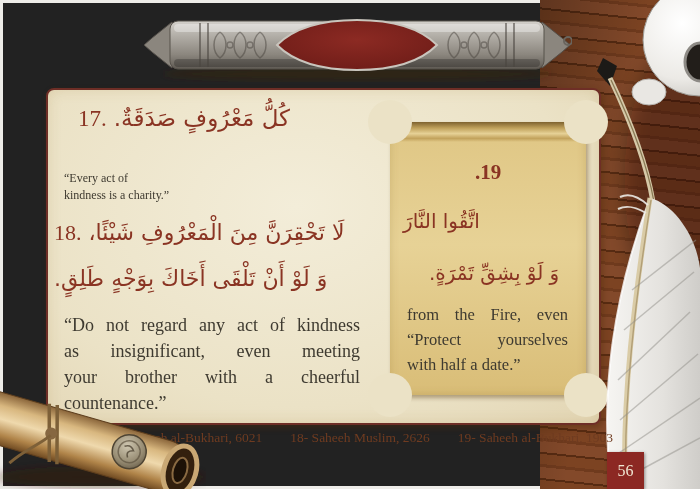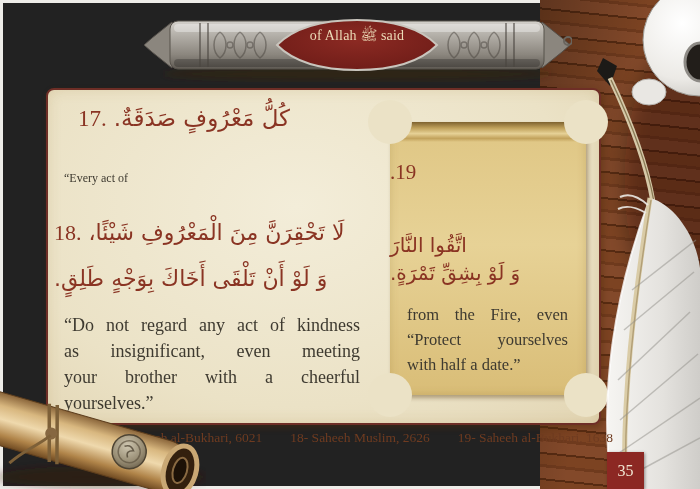--- a/index.html
+++ b/index.html
@@ -38,23 +38,23 @@
   .jline-last{text-align:justify;text-align-last:left;}
   
   .panel19{position:absolute;left:342px;top:32px;width:196px;height:273px;border-radius:6px;
     background:linear-gradient(to bottom,#dfc684 0%,#e7d296 45%,#d9bd77 100%);
     box-shadow:2px 3px 4px rgba(85,55,12,.4), inset 0 0 10px rgba(130,95,30,.2);}
   .curl{position:absolute;left:0;top:0;right:0;height:20px;border-radius:8px 8px 0 0;
     background:linear-gradient(to bottom,#7e622f 0%,#bfa05a 30%,#e6d196 58%,#c2a25c 82%,rgba(120,90,40,0) 100%);}
   .notch{position:absolute;width:44px;height:44px;border-radius:50%;background:#ebe2c6;}
   .notch.tl{left:-22px;top:-22px;} .notch.tr{right:-22px;top:-22px;}
   .notch.bl{left:-22px;bottom:-22px;} .notch.br{right:-22px;bottom:-22px;}
-  .h19-num{position:absolute;left:0;top:38px;width:100%;text-align:left;font-size:21px;color:#8a3423;}
-  .h19-ar1{left:0;top:82px;width:100%;font-size:20px;margin-top:24px;}
-  .h19-ar2{left:0;top:134px;width:100%;font-size:20px;}
+  .h19-num{position:absolute;left:0;top:38px;width:100%;text-align:center;font-size:21px;color:#8a3423;font-weight:bold;}
+  .h19-ar1{left:13px;top:82px;width:100%;font-size:20px;}
+  .h19-ar2{left:0;top:134px;width:100%;font-size:20px;padding-left:39px;}
   .h19-en{position:absolute;left:17px;top:180px;width:161px;font-size:16.5px;line-height:25px;}
   
   .header-wrap{position:absolute;left:142px;top:12px;width:430px;height:70px;z-index:5;}
   .medallion-text{position:absolute;left:135px;top:13px;width:160px;text-align:center;
     color:#ecdcb8;font-size:14px;line-height:1.5;letter-spacing:.2px;}
   
   .refs{position:absolute;left:90px;top:430px;width:540px;display:flex;justify-content:center;gap:28px;
     z-index:4;font-size:13.5px;color:#6f3b20;}
   
   .pagenum{position:absolute;left:607px;top:452px;width:37px;height:37px;z-index:6;
@@ -152,46 +152,46 @@
         <path d="M 332 20 c 8 6 8 20 0 26 c -8 -6 -8 -20 0 -26"></path>
         <path d="M 352 20 c 8 6 8 20 0 26 c -8 -6 -8 -20 0 -26"></path>
         <circle cx="88" cy="33" r="3"></circle>
           <circle cx="108" cy="33" r="3"></circle>
         <circle cx="322" cy="33" r="3"></circle>
           <circle cx="342" cy="33" r="3"></circle>
       </g>
       <path d="M 135 33 Q 160 8 215 8 Q 270 8 295 33 Q 270 58 215 58 Q 160 58 135 33 Z" fill="url(#medG)" stroke="#c9c5bd" stroke-width="2"></path>
     </svg>
     <div class="medallion-text">
-      <div>of Allah ﷺ said</div>
     </div>
   </div>
 
   <div class="main-panel">
 
     <div class="ar-line h17-ar arabic">
       <span class="num">17.</span>
       <span dir="rtl">كُلُّ مَعْرُوفٍ صَدَقَةٌ.</span>
     </div>
     <div class="h17-en eng">
       <div>“Every act of</div>
+      <div>kindness is a charity.”</div>
     </div>
 
     <div class="ar-line h18-ar1 arabic">
       <span class="num">18.</span>
       <span dir="rtl">لَا تَحْقِرَنَّ مِنَ الْمَعْرُوفِ شَيْئًا،</span>
     </div>
     <div class="ar-line h18-ar2 arabic">
       <span dir="rtl">وَ لَوْ أَنْ تَلْقَى أَخَاكَ بِوَجْهٍ طَلِقٍ.</span>
     </div>
     <div class="h18-en eng">
       <div class="jline">“Do not regard any act of kindness</div>
       <div class="jline">as insignificant, even meeting</div>
       <div class="jline">your brother with a cheerful</div>
-      <div class="jline-last">yourselves.”</div>
+      <div class="jline-last">countenance.”</div>
     </div>
 
     <div class="panel19">
       <div class="curl"></div>
       <div class="notch tl"></div>
       <div class="notch tr"></div>
       <div class="notch bl"></div>
       <div class="notch br"></div>
       <div class="h19-num">.19</div>
       <div class="ar-line h19-ar1 arabic">
@@ -236,18 +236,18 @@
       <path d="M 62 36 C 52 50 40 58 30 74" stroke="#7d6038" stroke-width="3" fill="none"></path>
       <circle cx="142" cy="30" r="17" fill="url(#sealg)" stroke="#4e4433" stroke-width="1.5"></circle>
       <circle cx="142" cy="30" r="11" fill="none" stroke="#5e5340" stroke-width="1.5" opacity=".7"></circle>
       <path d="M 136 26 q 6 -4 10 2 q -8 2 -4 8" stroke="#4e4433" stroke-width="1.5" fill="none" opacity=".8"></path>
     </g>
   </svg>
 
   <div class="refs">
     <span>17- Saheeh al-Bukhari, 6021</span>
     <span>18- Saheeh Muslim, 2626</span>
-    <span>19- Saheeh al-Bukhari, 1638</span>
+    <span>19- Saheeh al-Bukhari, 1903</span>
   </div>
 
-  <div class="pagenum">35</div>
+  <div class="pagenum">56</div>
 
 </div>
 
 </body></html>

